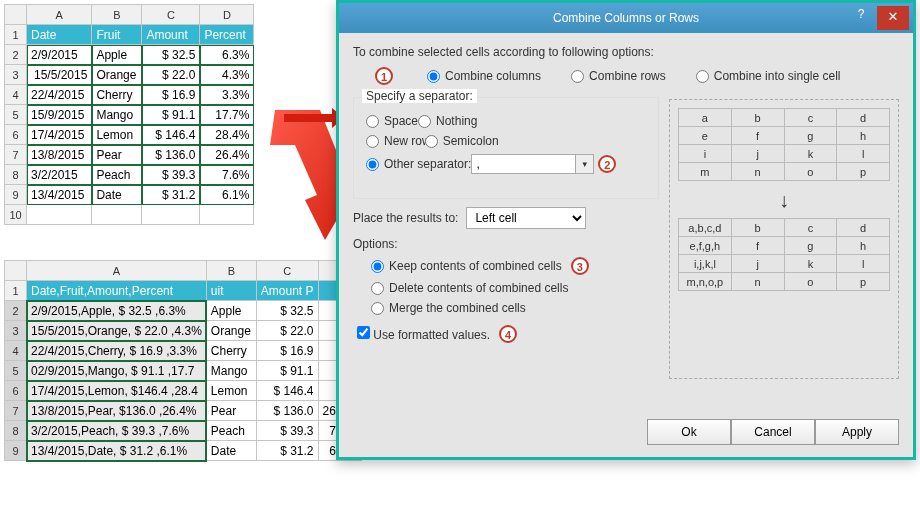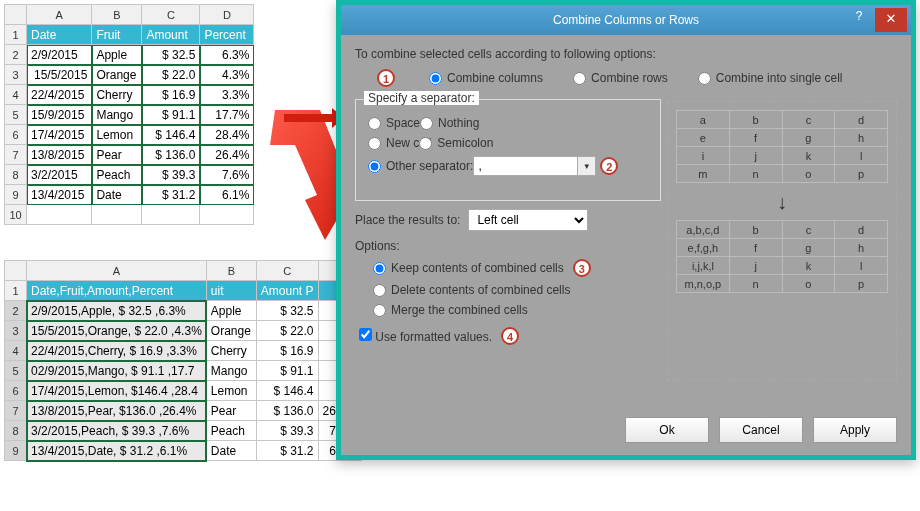--- a/index.html
+++ b/index.html
@@ -48,22 +48,22 @@
     position:absolute;
     left:265px; top:100px;
     width:95px; height:140px;
     pointer-events:none;
   }
   
   .dlg {
     position:absolute;
     left:336px; top:0;
     width:580px; height:460px;
-    border:5px solid #14b8a6;
-    background:#a3a3a3;
+    border:3px solid #14b8a6;
+    background:#e5e5e5;
     box-shadow:0 4px 12px rgba(0,0,0,.25);
     font-size:12px;
   }
   .dlg-title {
     height:30px;
     background:linear-gradient(#56a3d6,#3c8fbf);
     color:#fff;
     display:flex; align-items:center; justify-content:center;
     position:relative;
   }
@@ -88,21 +88,21 @@
     padding:0 4px; font-size:12px; color:#333;
   }
   .sepRow { display:flex; margin:6px 0; align-items:center; }
   .sepRow label, .optRow label, .radioRow label { display:flex; align-items:center; gap:5px; cursor:pointer; }
   .sepInput { width:105px; height:20px; border:1px solid #aaa; padding:0 4px; font-size:12px; }
   .sepSelectBtn { width:18px; height:20px; border:1px solid #aaa; border-left:none; background:#eee; font-size:9px; cursor:pointer; display:flex; align-items:center; justify-content:center;}
   .row { display:flex; align-items:center; gap:8px; margin:8px 0; }
   .selectBox { width:120px; height:22px; border:1px solid #aaa; background:#fff; font-size:12px; padding:0 4px; }
   .optRow { margin:6px 0 6px 18px; }
   .chk { margin:10px 0 0 4px; display:flex; align-items:center; gap:5px;}
-  .btnRow { position:absolute; right:14px; bottom:12px; display:flex; gap:10px; }
+  .btnRow { position:absolute; right:14px; bottom:12px; display:flex; gap:0; }
   .btn {
     width:84px; height:26px; border:1px solid #999;
     background:linear-gradient(#fefefe,#e8e8e8);
     cursor:pointer; font-size:12px;
   }
   
   .preview {
     position:absolute; right:14px; top:96px;
     width:230px; height:280px;
     border:1px dashed #aaa;
@@ -327,21 +327,21 @@
             <span>Space</span>
           </label>
         <label>
             <input type="radio" name="s" style="">
             <span>Nothing</span>
           </label>
       </div>
       <div class="sepRow">
         <label>
             <input type="radio" name="s" style="">
-            <span>New cell</span>
+            <span>New rows</span>
           </label>
         <label style="margin-left:-12px;">
             <input type="radio" name="s" style="">
             <span>Semicolon</span>
           </label>
       </div>
       <div class="sepRow">
         <label>
             <input type="radio" name="s" checked="" style="">
             <span>Other separator:</span>

